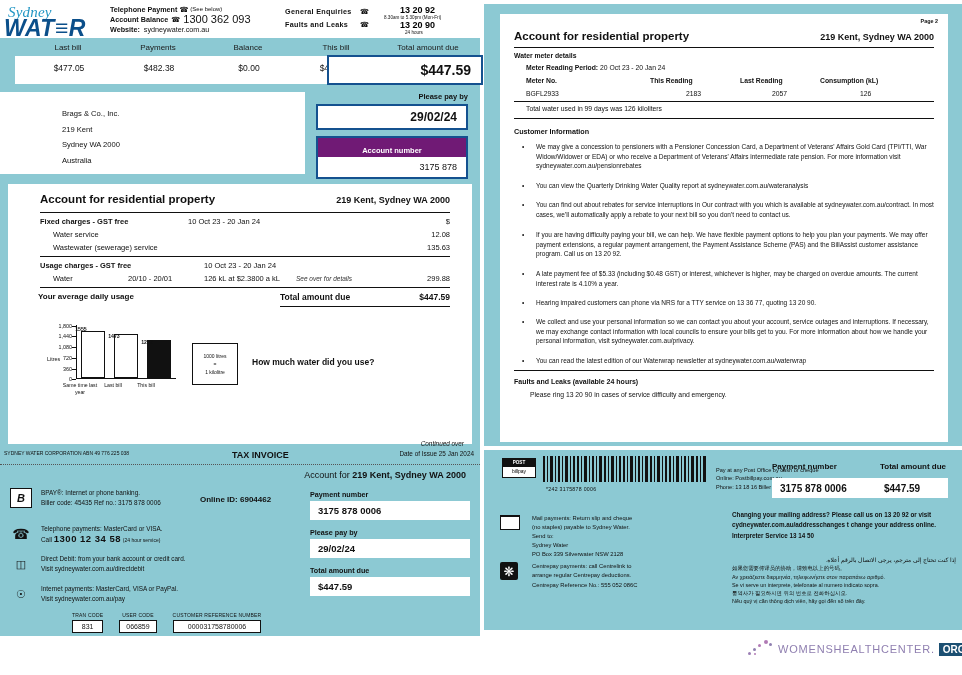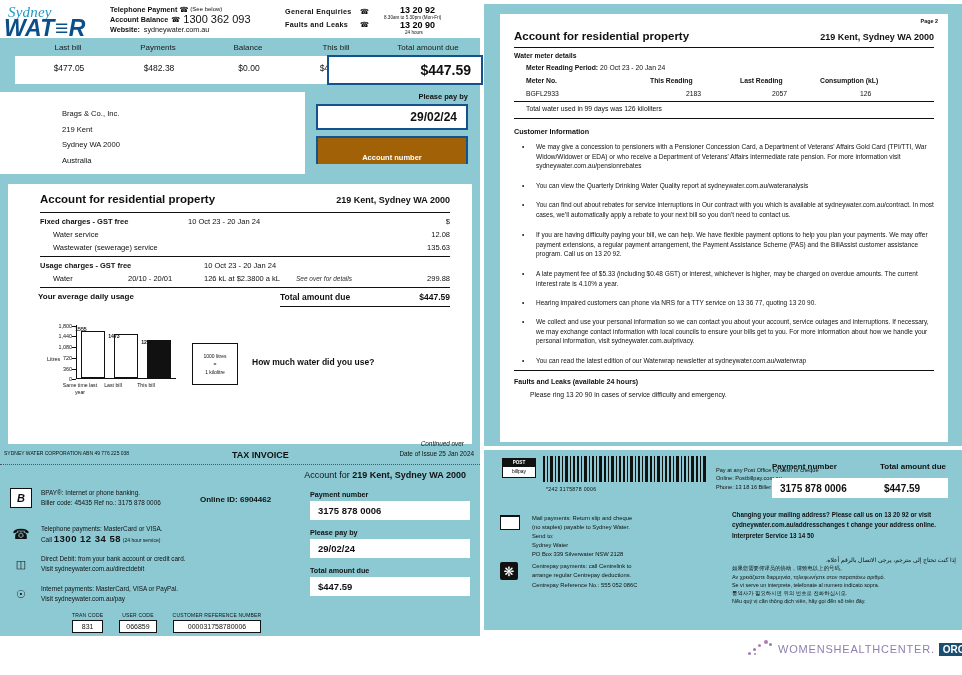--- a/index.html
+++ b/index.html
@@ -57,22 +57,22 @@
   #addr-white { position:absolute; left:0; top:92px; width:305px; height:82px; background:#fff; }
   .addr-lines { position:absolute; left:62px; top:14px; font-size:7.6px; line-height:15.5px; color:#111; }
   #paybox-wrap { position:absolute; left:316px; top:92px; width:152px; }
   .pay-label { font-size:7.5px; font-weight:bold; color:#111; text-align:right; margin-bottom:3px; }
   .pay-field {
     height:26px; background:#fff; border:2px solid #14518f;
     display:flex; align-items:center; justify-content:flex-end;
     padding-right:9px; font-size:12px; font-weight:bold; color:#111;
   }
   .acct-hdr {
-    margin-top:6px; background:#a16207; color:#fff; font-size:7.5px;
-    font-weight:bold; text-align:center; padding:15px 0 2px; border:2px solid #14518f; border-bottom:none;
+    margin-top:6px; background:#701a75; color:#fff; font-size:7.5px;
+    font-weight:bold; text-align:center; padding:8px 0 2px; border:2px solid #14518f; border-bottom:none;
   }
   .acct-field {
     height:22px; background:#fff; border:2px solid #14518f; border-top:none;
     display:flex; align-items:center; justify-content:flex-end;
     padding-right:9px; font-size:9px; color:#111;
   }
 
   
   #charges { position:absolute; left:8px; top:184px; width:464px; height:260px; background:#fff; }
   .ch-title-row { position:absolute; left:32px; top:9px; width:410px; display:flex; justify-content:space-between; align-items:baseline; }
@@ -257,20 +257,21 @@
       <div>219 Kent</div>
       <div>Sydney WA 2000</div>
       <div>Australia</div>
     </div>
   </div>
 
   <div id="paybox-wrap">
     <div class="pay-label">Please pay by</div>
     <div class="pay-field">29/02/24</div>
     <div class="acct-hdr">Account number</div>
+    <div class="acct-field">3175 878</div>
   </div>
 
   <div id="charges">
     <div class="ch-title-row">
       <span class="ch-title">Account for residential property</span>
       <span class="ch-prop">219 Kent, Sydney WA 2000</span>
     </div>
     <div class="ch-rule" style="top:28px;"></div>
 
     <div class="ch-line ch-bold" style="left:32px; top:33px;">Fixed charges - GST free</div>

